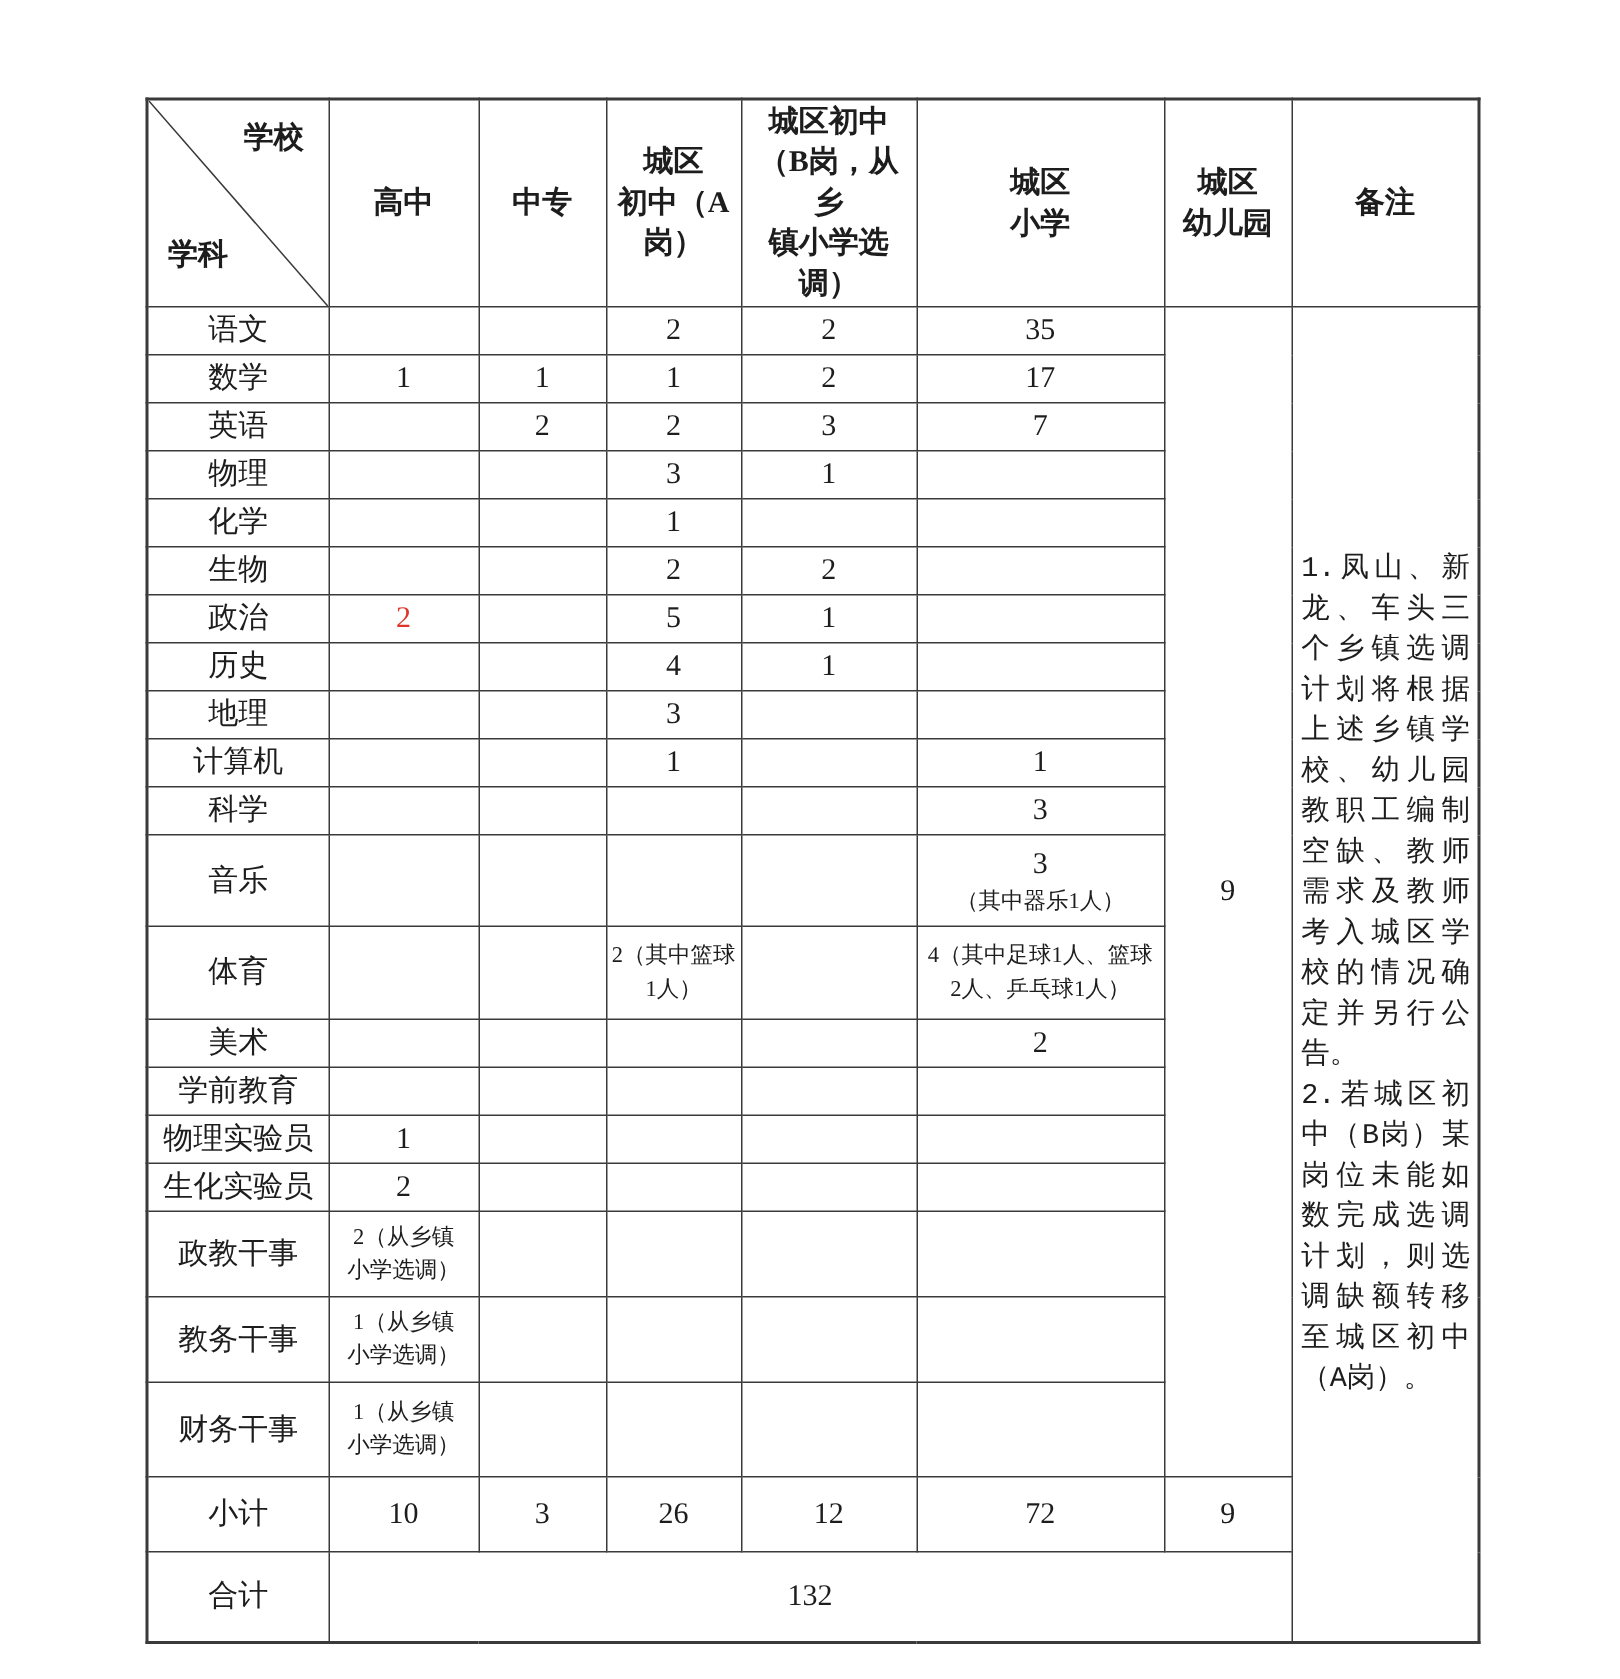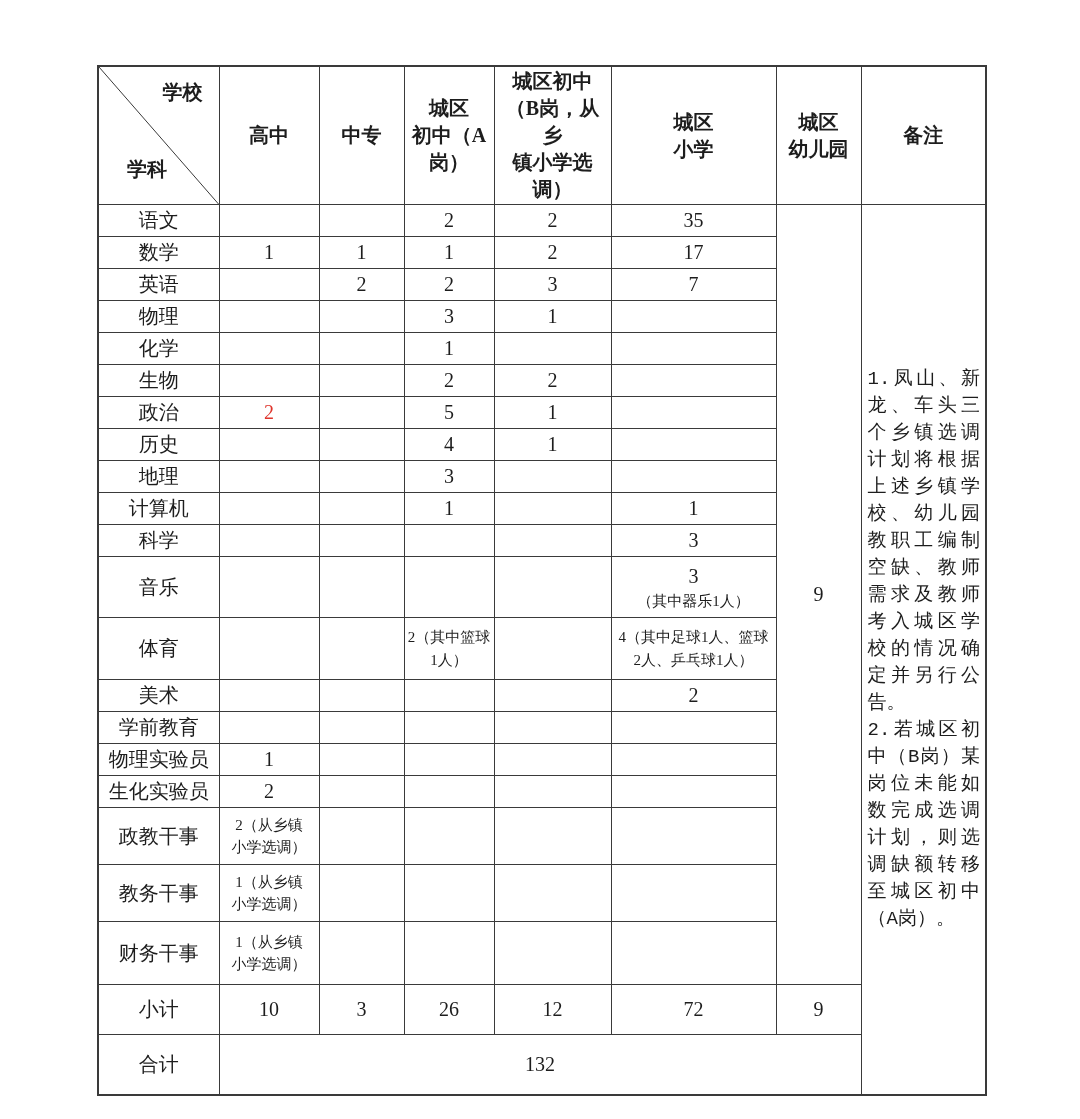--- a/index.html
+++ b/index.html
@@ -31,21 +31,21 @@
   .sub{font-size:15px;line-height:1.35;}
   td.remark{
     text-align:justify;vertical-align:middle;
     font-size:19px;line-height:27px;
     padding:8px 5px 8px 6px;
   }
   td.remark p{margin:0;text-align:justify;font-family:Liberation Mono, monospace;}
   th.corner{position:relative;padding:0;}
   th.corner svg{position:absolute;left:0;top:0;width:100%;height:100%;}
   .c-top{position:absolute;top:12px;right:16px;font-weight:bold;font-size:20px;}
-  .c-bottom{position:absolute;bottom:20px;left:28px;font-weight:bold;font-size:20px;font-family:Liberation Mono, monospace;}
+  .c-bottom{position:absolute;bottom:20px;left:13px;font-weight:bold;font-size:20px;}
   tr.total-row td.grand{font-size:20px;}
 </style>
 </head>
 <body>
 
 <div class="sheet">
   <table class="plan">
     <colgroup>
       <col style="width:121px">
         <col style="width:100px">

